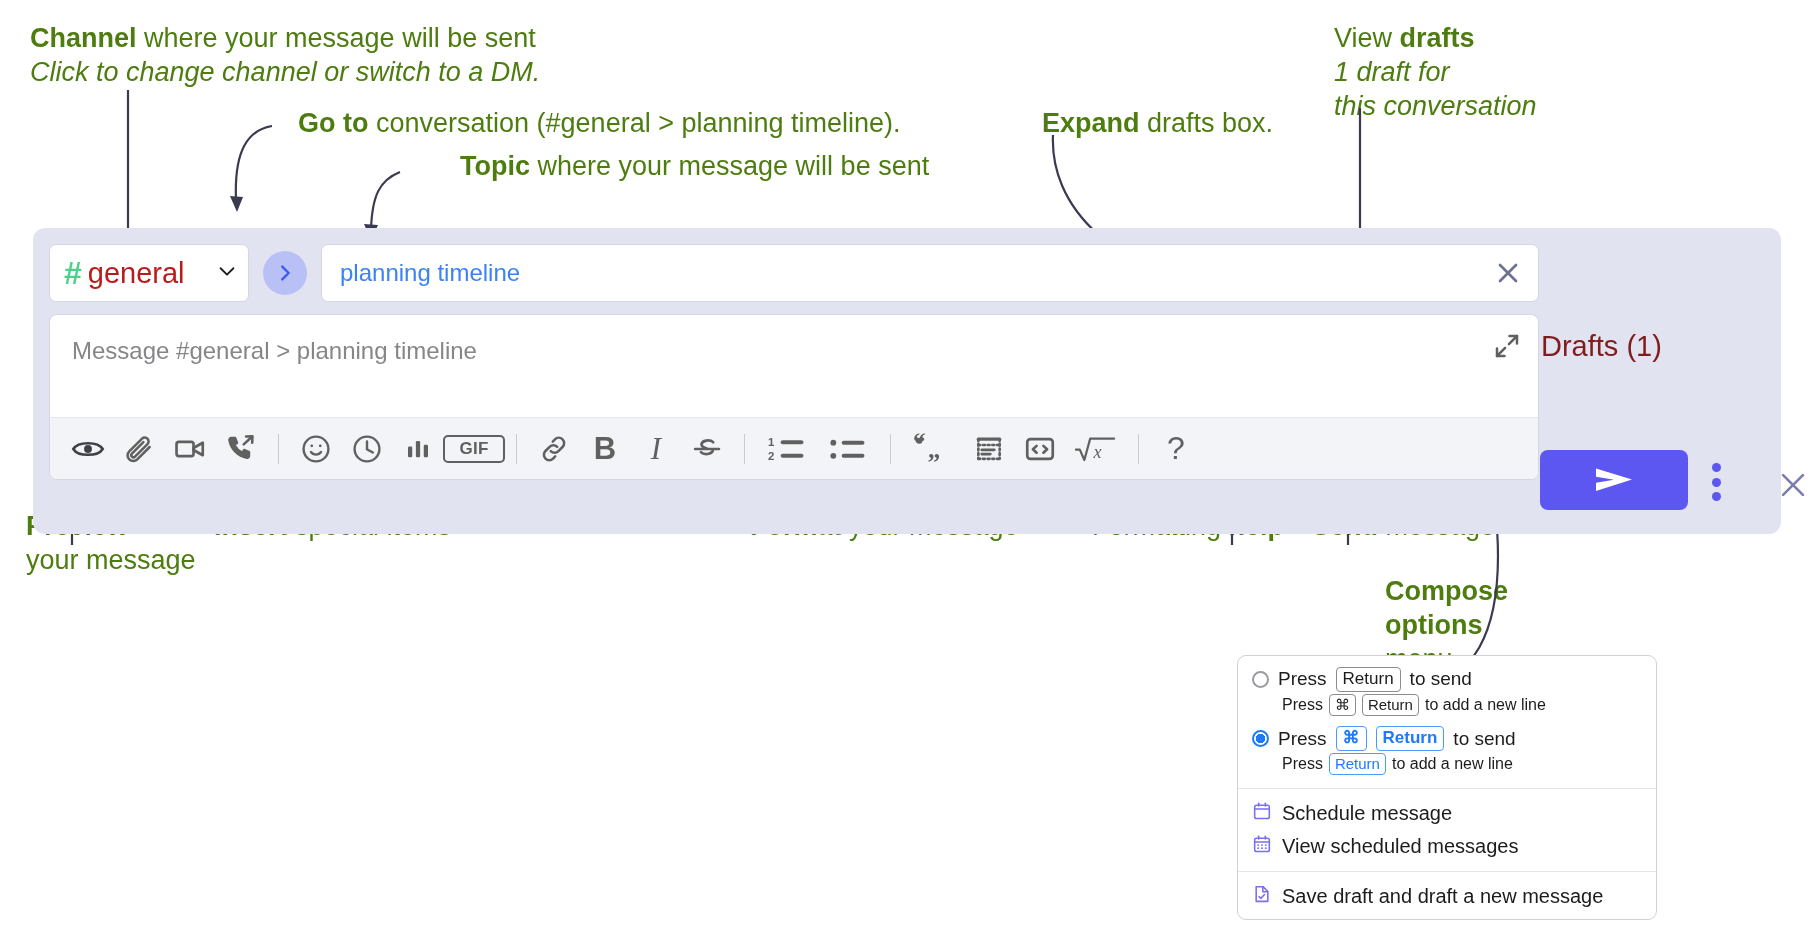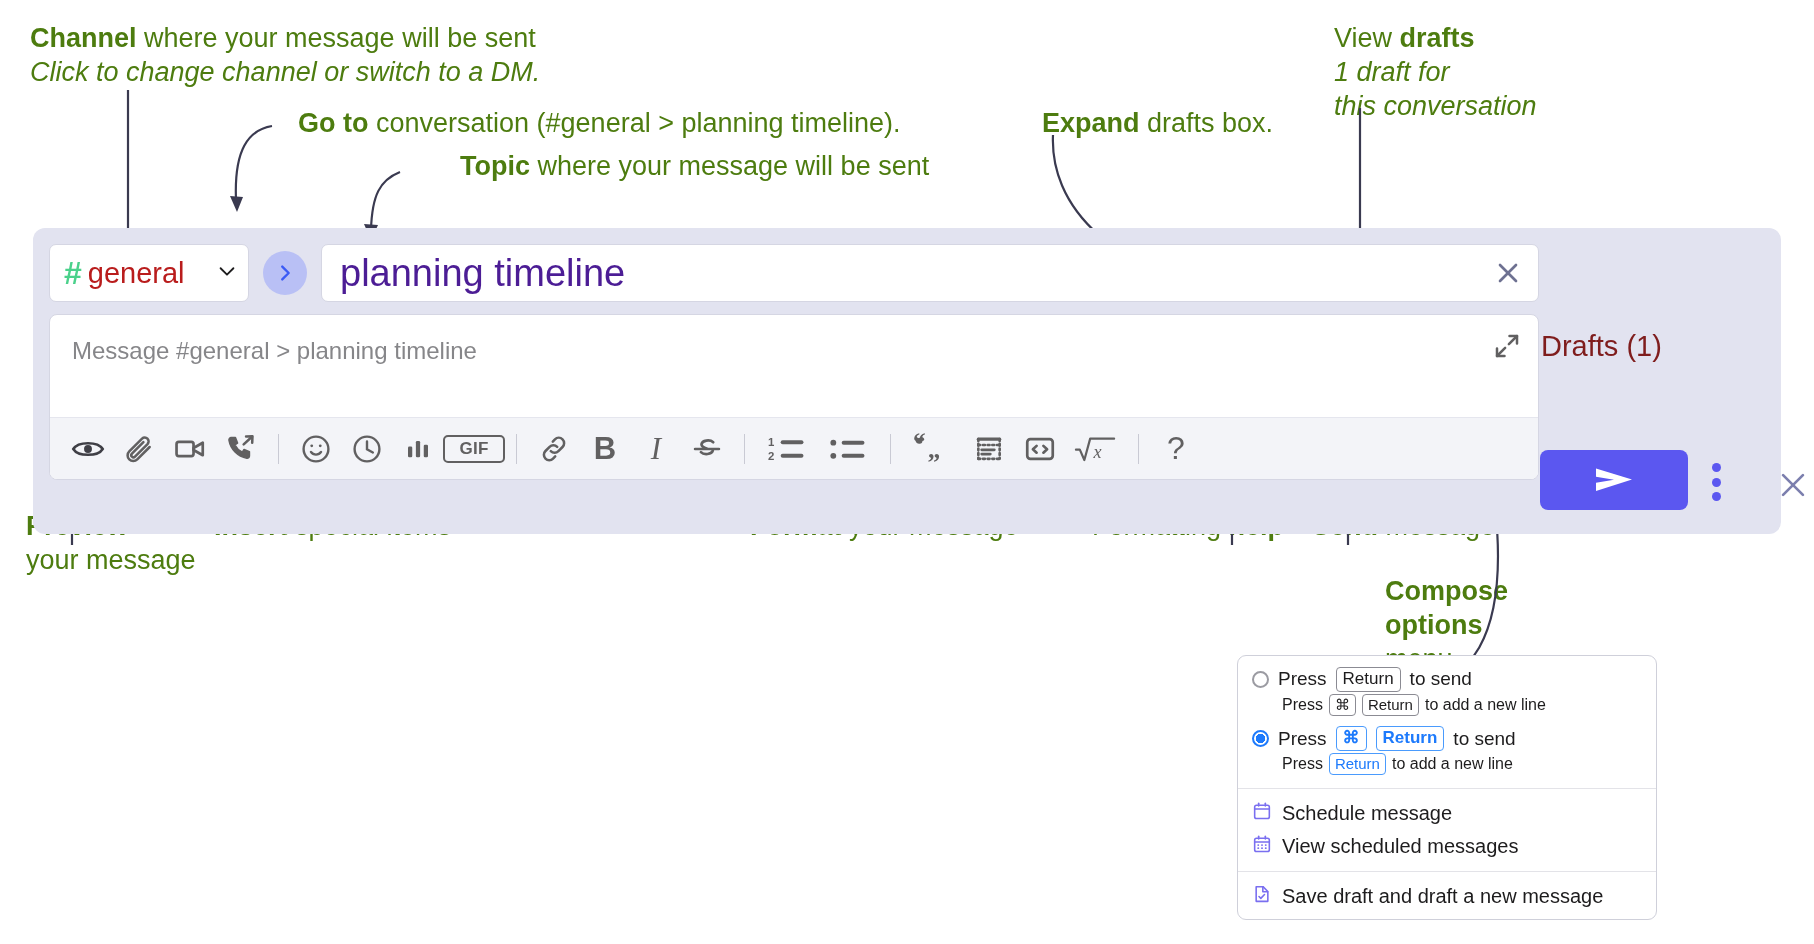--- a/index.html
+++ b/index.html
@@ -95,22 +95,22 @@
     background: #ffffff;
     border: 1px solid #d5d6e3;
     border-radius: 7px;
     display: flex;
     align-items: center;
     padding: 0 14px 0 18px;
     box-sizing: border-box;
   }
   #topic-value {
     flex: 1;
-    font-size: 38px;
-    color: #4c1d95;
+    font-size: 24px;
+    color: #3b82f6;
   }
   #message-box {
     margin-top: 10px;
     background: #ffffff;
     border: 1px solid #d5d6e3;
     border-radius: 8px;
     height: 166px;
     position: relative;
     box-sizing: border-box;
   }

